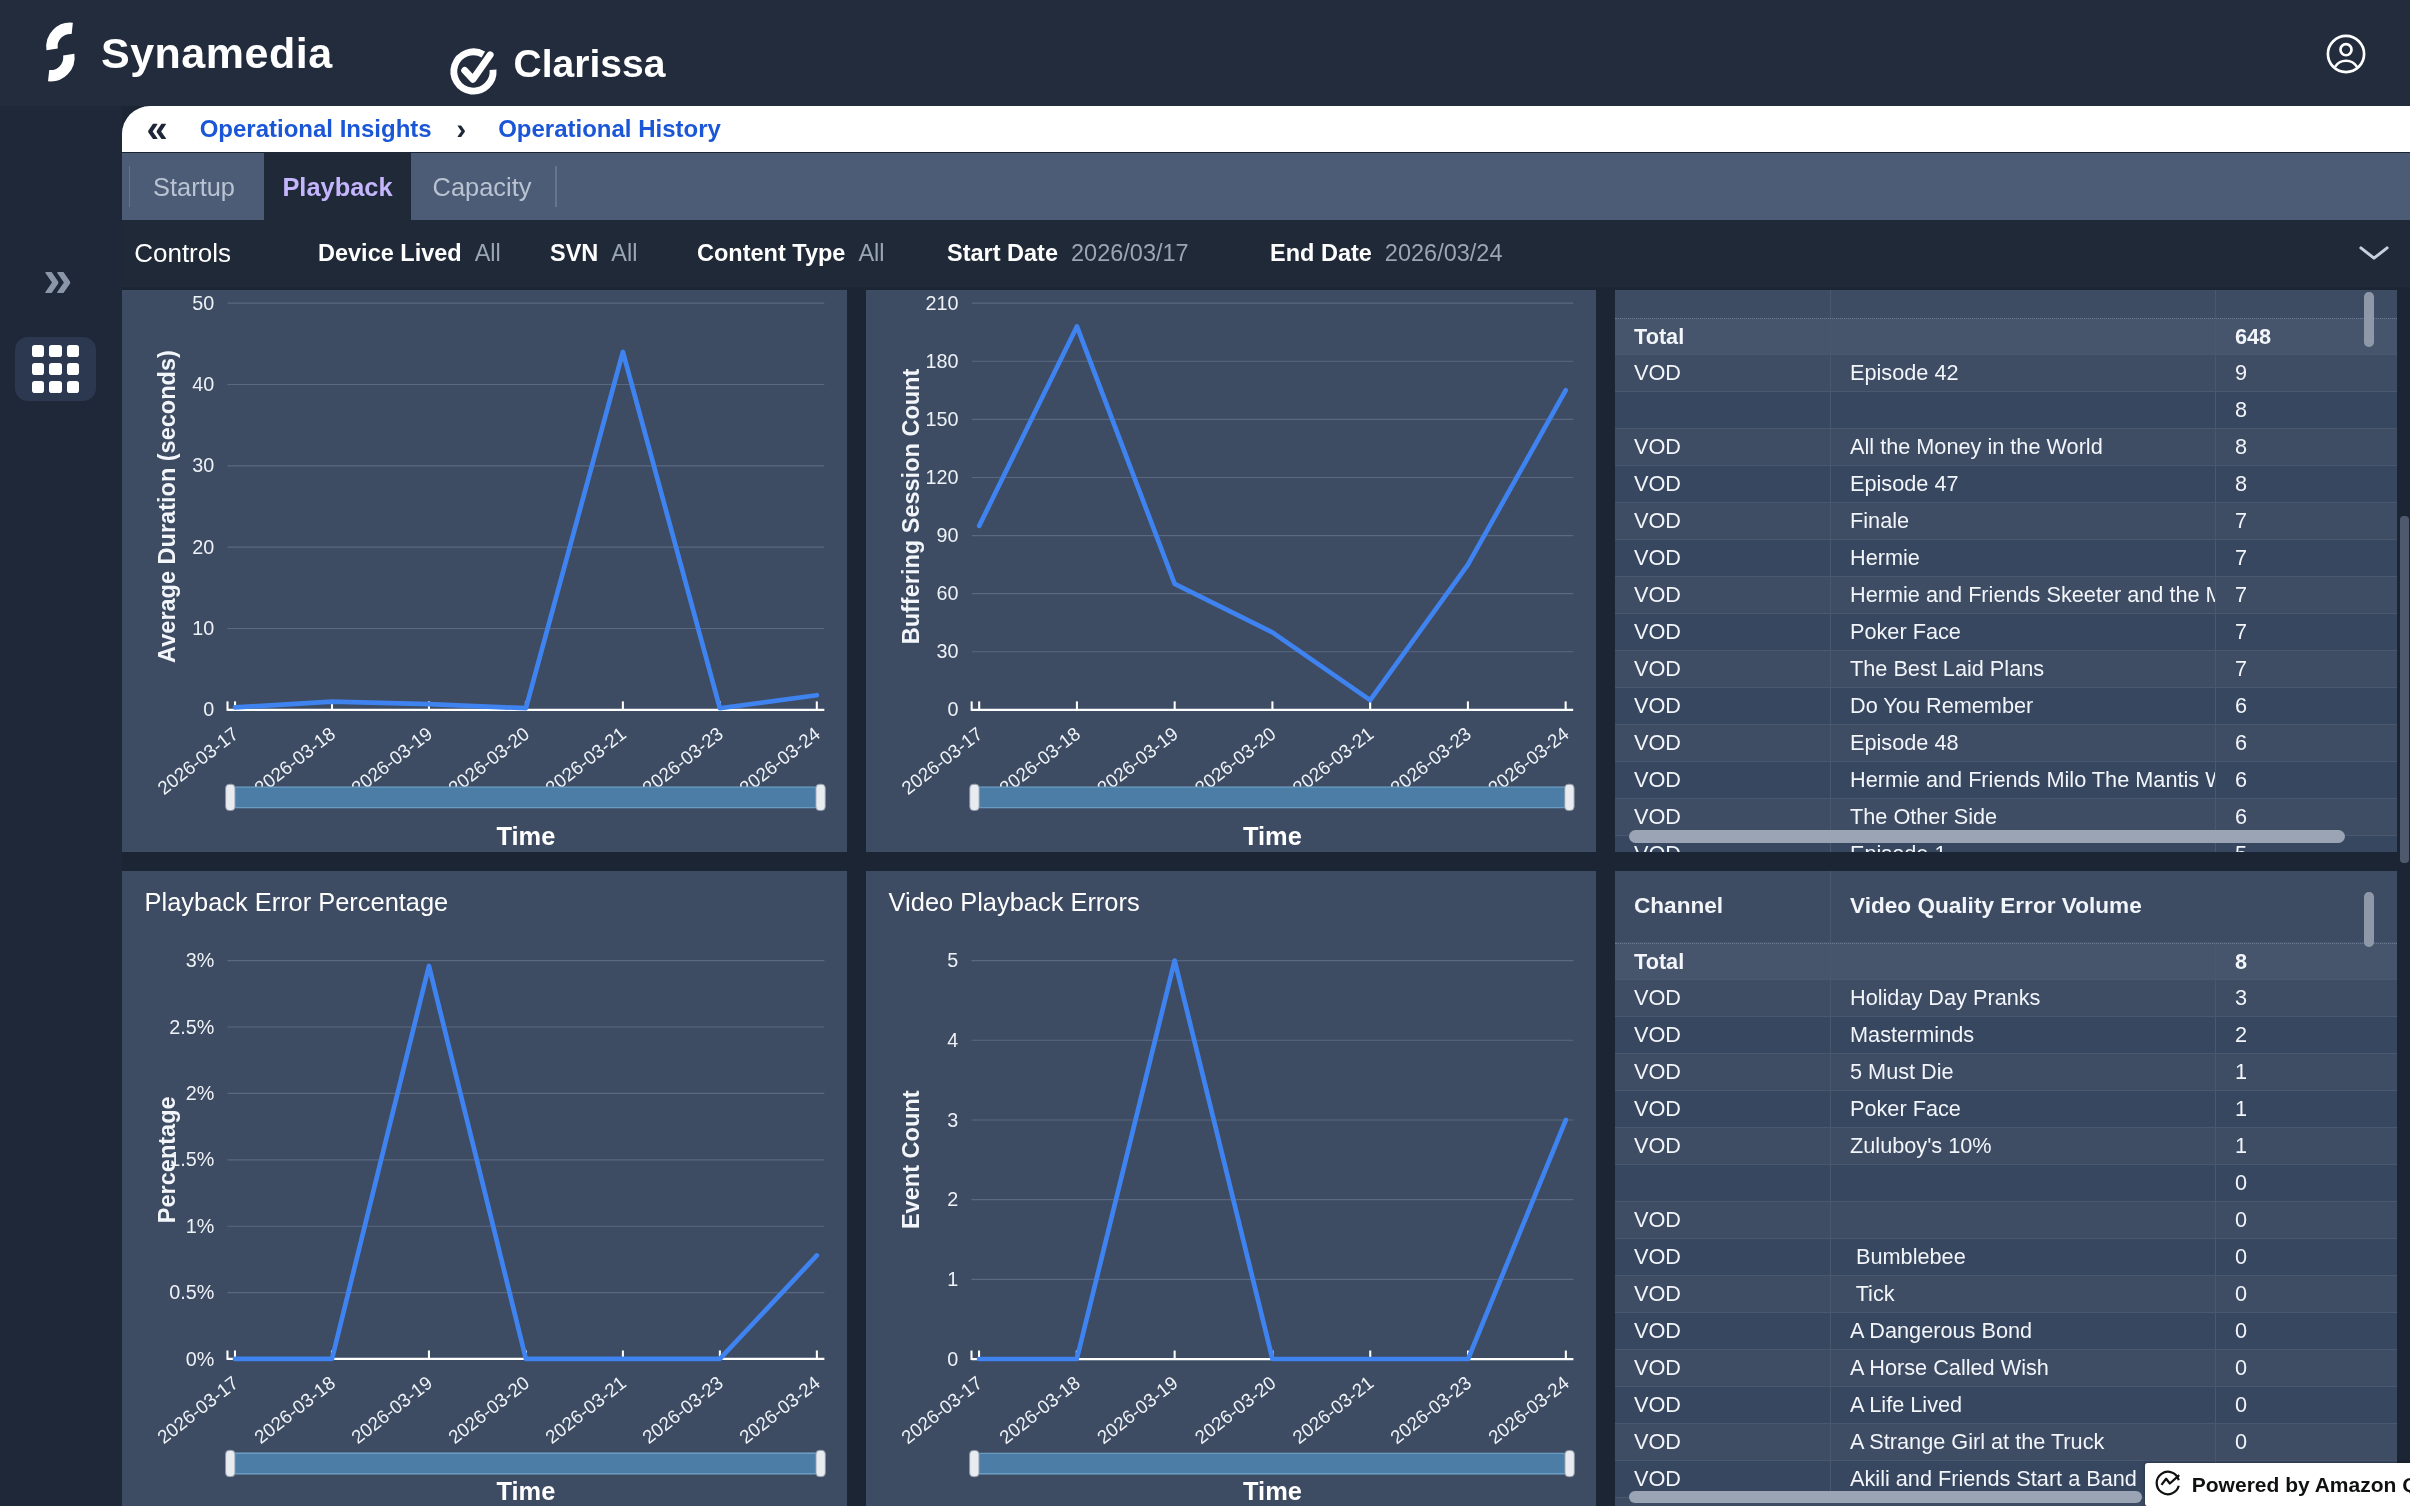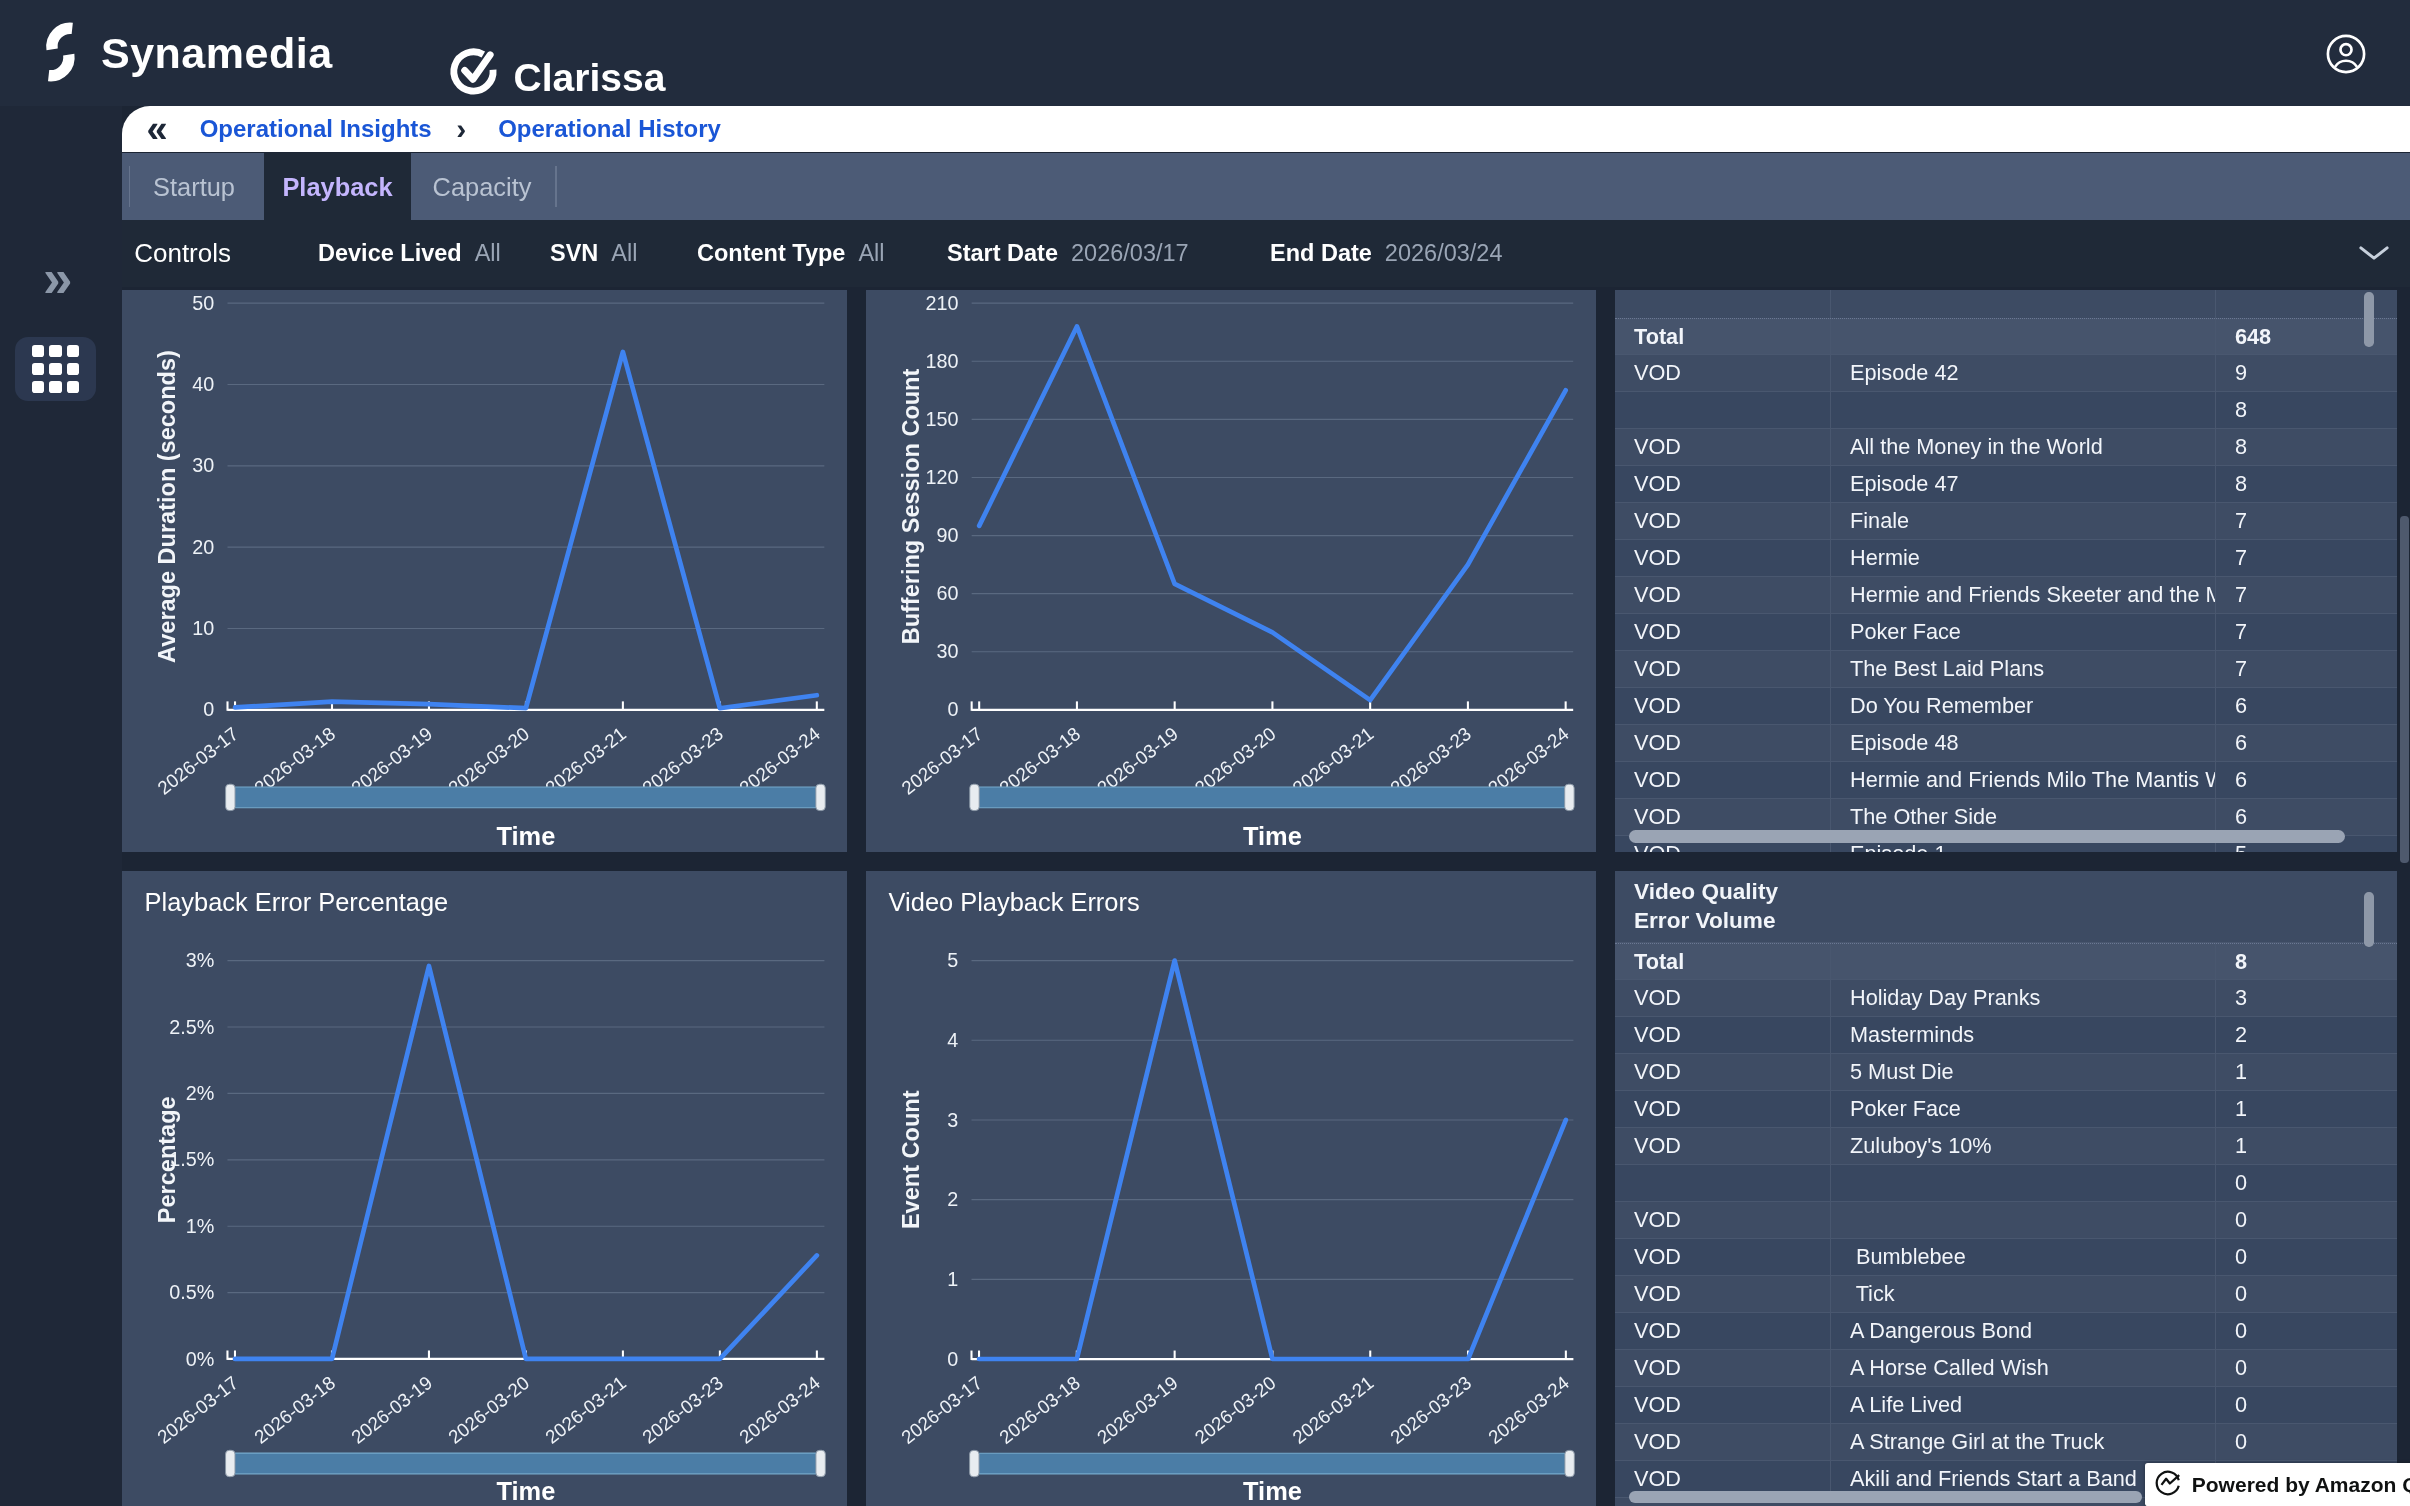--- a/index.html
+++ b/index.html
@@ -5,21 +5,21 @@
   html,body{margin:0;padding:0;}
   body{
     width:2411px;height:1507px;overflow:hidden;position:relative;
     background:#1C2534;font-family:"Liberation Sans",sans-serif;
     -webkit-font-smoothing:antialiased;
   }
   
   .appbar{position:absolute;left:0;top:0;width:2411px;height:106px;background:#222C3D;display:flex;align-items:center;}
   .brand{display:flex;align-items:center;margin-left:32px;}
   .brand-text{color:#FFFFFF;font-size:43px;font-weight:bold;letter-spacing:0.5px;margin-left:13px;}
-  .product{display:flex;align-items:flex-end;margin-left:113px;margin-top:35px;}
+  .product{display:flex;align-items:flex-start;margin-left:113px;margin-top:35px;}
   .product-text{color:#FFFFFF;font-size:39px;font-weight:bold;margin-left:13px;}
   .user-btn{position:absolute;right:45px;top:34px;width:40px;height:40px;cursor:pointer;}
   
   .sidebar{position:absolute;left:0;top:106px;width:122px;height:1400px;background:#1F2838;}
   .sidebar-expand{position:absolute;left:43px;top:146px;color:#8B97A8;font-size:53px;line-height:53px;cursor:pointer;font-weight:bold;}
   .grid-btn{position:absolute;left:15px;top:231px;width:81px;height:64px;background:#2C3850;border-radius:13px;display:flex;align-items:center;justify-content:center;cursor:pointer;}
   .grid-ico{display:grid;grid-template-columns:repeat(3,12.2px);grid-template-rows:repeat(3,12.2px);gap:5.6px;}
   .grid-ico span{background:#FFFFFF;border-radius:2.8px;}
   
   .crumbbar{position:absolute;left:122px;top:106px;width:2288px;height:46px;background:#FFFFFF;border-top-left-radius:28px;display:flex;align-items:center;}
@@ -383,20 +383,21 @@
       <text font-size="20" fill="#EEF2F7" text-anchor="end" transform="translate(748 546) rotate(-38)">2026-03-24</text>
       <polyline points="120,518 223.83333333333331,518 327.66666666666663,95 431.5,518 535.3333333333333,518 639.1666666666666,518 743,264.20000000000005" fill="none" stroke="#3F83F0" stroke-width="5" stroke-linejoin="round" stroke-linecap="round"></polyline>
       <rect x="115" y="618" width="632" height="22" rx="3" fill="#4B7DA6" stroke="#76A9CB" stroke-width="1.2"></rect>
       <rect x="110" y="615" width="10" height="28" rx="4" fill="#E8ECF0" stroke="#8A97A6"></rect>
       <rect x="742" y="615" width="10" height="28" rx="4" fill="#E8ECF0" stroke="#8A97A6"></rect>
       <text x="431.5" y="668" fill="#FFFFFF" font-size="27" font-weight="bold" text-anchor="middle">Time</text>
     </svg></div>
 <div class="panel" id="panel-t1" style="left:1615px;top:871px;width:782px;height:636px">
     <div class="tbl">
       <div class="trow head" style="height: 71px;">
+        <div class="cell c0">Channel</div>
         <div class="cell c2">Video Quality Error Volume</div>
       </div>
       <div class="trow total" style="height: 35px;">
         <div class="cell c0">Total</div>
         <div class="cell c1"></div>
         <div class="cell c2">8</div>
       </div>
       <div class="trow" style="height: 36px; background: rgb(62, 76, 100);">
         <div class="cell c0">VOD</div>
         <div class="cell c1">Holiday Day Pranks</div>

